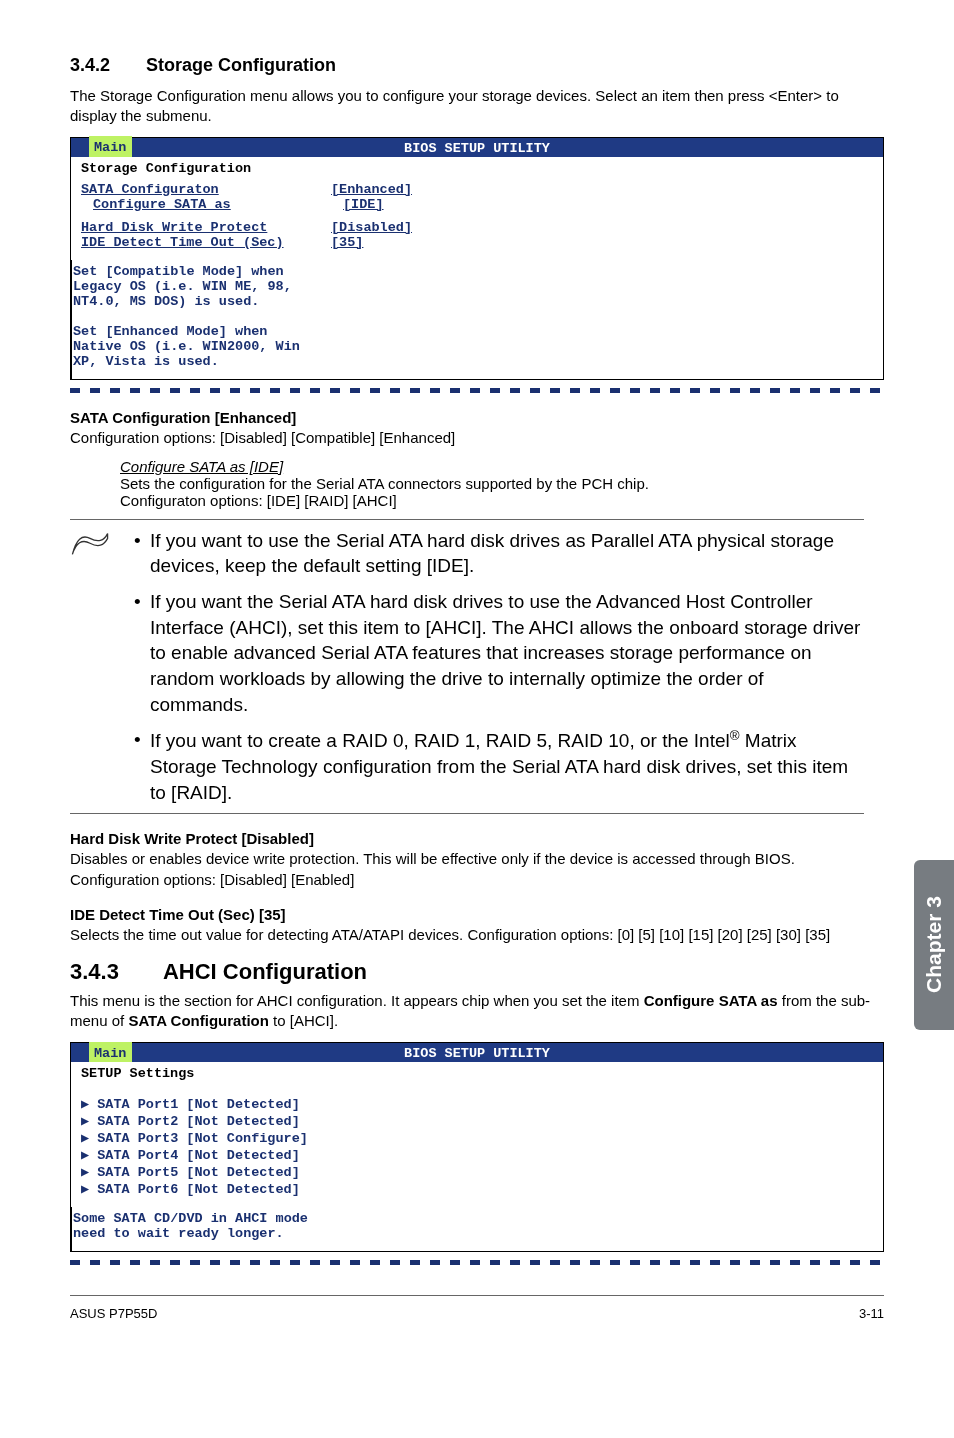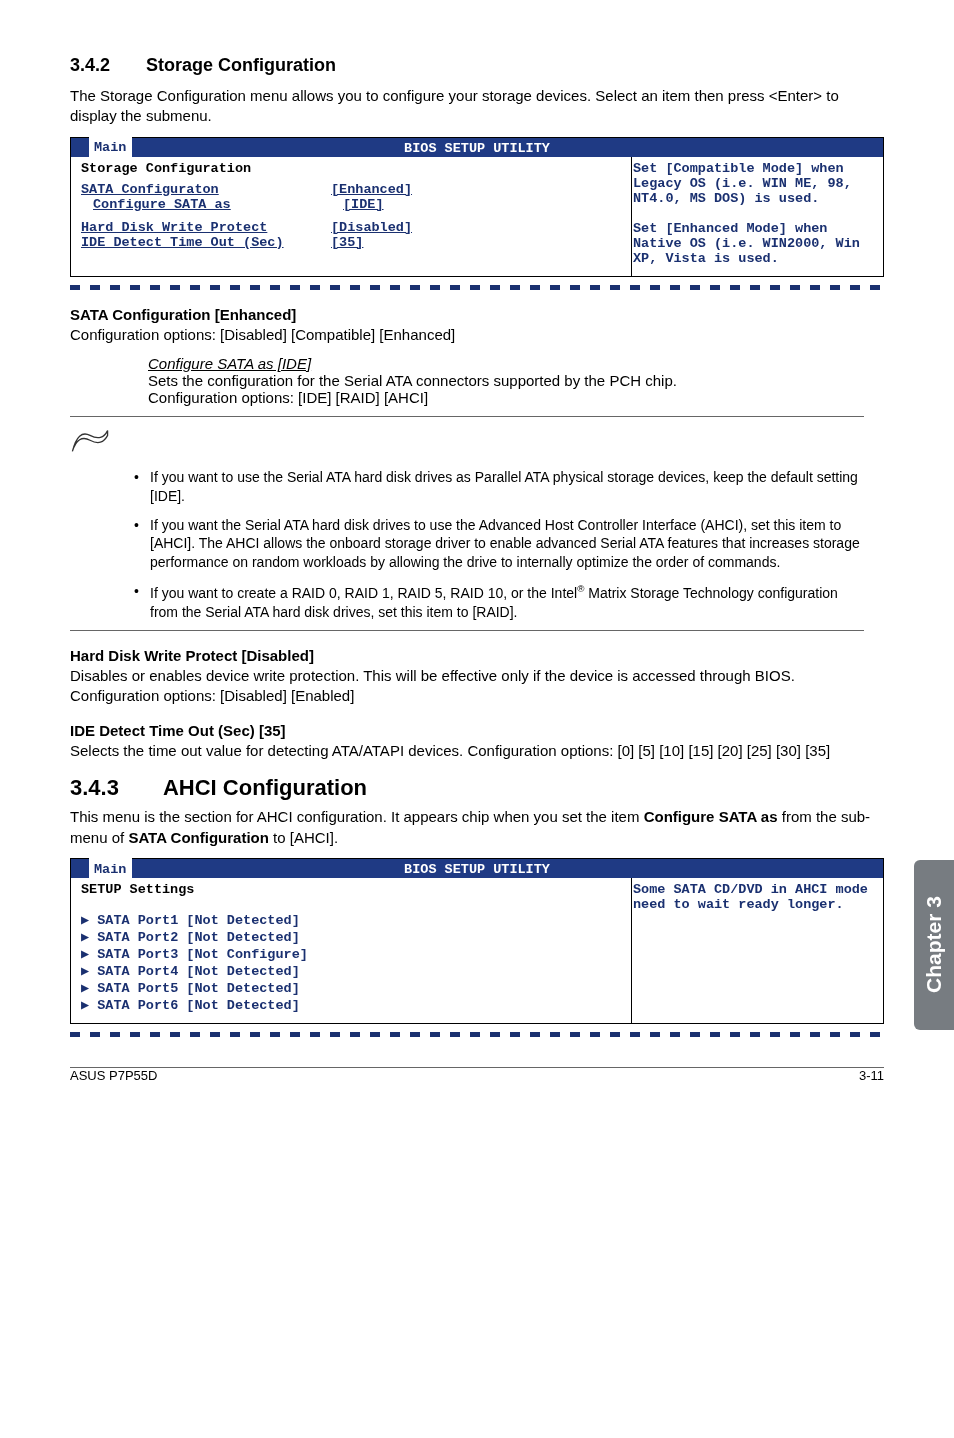--- a/index.html
+++ b/index.html
@@ -28,21 +28,21 @@
     h4 {
       font-size: 15px;
       font-weight: bold;
       margin: 16px 0 2px 0;
     }
     p {
       margin: 0 0 10px 0;
       line-height: 1.35;
     }
     .indent-block {
-      margin-left: 78px;
+      margin-left: 50px;
       margin-right: 20px;
     }
     .underline-italic {
       font-style: italic;
       text-decoration: underline;
     }
     .bios-box {
       border: 1px solid #000;
       background: #fff;
       margin: 6px 0 10px 0;
@@ -54,27 +54,28 @@
       background: #1f3a84;
       color: #fff;
       text-align: center;
       padding: 3px 0 1px 0;
       position: relative;
     }
     .bios-tab {
       position: absolute;
       left: 18px;
       bottom: 0;
-      background: #ffffff;
+      background: #bef264;
       color: #1a3070;
       padding: 4px 6px 0 5px;
       line-height: 1.2;
     }
     .bios-body {
       display: flex;
+      flex-direction: column;
     }
     .bios-left {
       flex: 1;
       padding: 4px 10px 10px 10px;
       color: #1a3070;
     }
     .bios-left-title {
       color: #000;
       margin-bottom: 6px;
     }
@@ -111,23 +112,22 @@
     .note-icon {
       width: 42px;
       flex-shrink: 0;
       padding-top: 2px;
     }
     .note-icon svg {
       width: 40px;
       height: 28px;
     }
     .note-content {
-      font-size: 14px;
+      font-size: 19px;
       line-height: 1.35;
-      margin-top: 43px;
     }
     .note-content ul {
       margin: 0;
       padding: 0;
       list-style: none;
     }
     .note-content li {
       position: relative;
       padding-left: 22px;
       margin-bottom: 10px;
@@ -154,21 +154,21 @@
       display: flex;
       align-items: center;
       justify-content: center;
       font-size: 21px;
       font-weight: bold;
       border-radius: 0 6px 6px 0;
     }
     .footer {
       border-top: 1px solid #666;
       margin-top: 30px;
-      padding-top: 0;
+      padding-top: 10px;
       display: flex;
       justify-content: space-between;
       font-size: 13px;
     }
     .gap { height: 8px; }
     sup { font-size: 0.7em; }
     .dash-border {
       height: 5px;
       background-image: repeating-linear-gradient(to right, #1a3070 0, #1a3070 10px, transparent 10px, transparent 20px);
       margin-top: -2px;
@@ -215,21 +215,21 @@
     </div>
   </div>
   <div class="dash-border"></div>
 
   <h4>SATA Configuration [Enhanced]</h4>
   <p>Configuration options: [Disabled] [Compatible] [Enhanced]</p>
 
   <div class="indent-block">
     <div class="underline-italic">Configure SATA as [IDE]</div>
     <div>Sets the configuration for the Serial ATA connectors supported by the PCH chip.</div>
-    <div>Configuration options: [IDE] [RAID] [AHCI]</div>
+    <div>Configuraton options: [IDE] [RAID] [AHCI]</div>
   </div>
 
   <div class="note-box">
     <div class="note-icon">
       <svg viewBox="0 0 50 34">
           <path d="M3 30 Q10 2 25 10 Q40 18 47 4 L47 10 Q40 24 25 16 Q10 8 3 30 Z" fill="none" stroke="#333" stroke-width="1.6"></path>
         </svg>
     </div>
     <div class="note-content">
       <ul>

